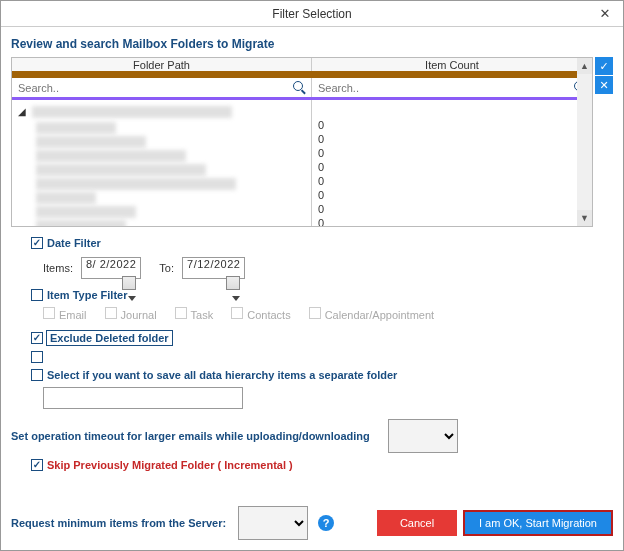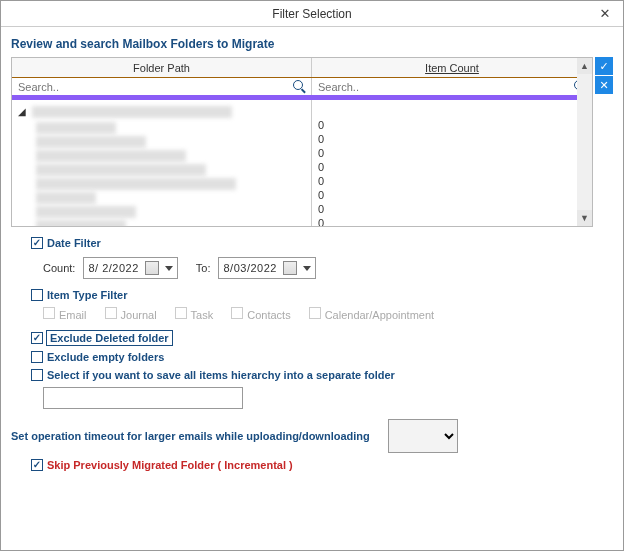--- a/index.html
+++ b/index.html
@@ -58,38 +58,38 @@
     height: 170px;
     display: flex;
     flex-direction: column;
     margin-right: 20px;
     overflow: hidden;
   }
   .grid-header {
     display: flex;
     height: 20px;
     background: #f7f7f7;
-    border-bottom: 1px solid #a16207;
+    border-bottom: 7px solid #a16207;
     justify-content: space-between;
   }
   .col-path { flex: 0 0 300px; }
   .col-count { flex: 1; }
   .grid-header .hcell {
     display: flex;
     align-items: center;
     justify-content: center;
     font-size: 11px;
     color: #333;
     border-right: 1px solid #ccc;
   }
-  .grid-header .hcell:last-child { border-right: none; text-decoration: underline; }
+  .grid-header .hcell:last-child { border-right: none; }
   .grid-search {
     display: flex;
     height: 22px;
-    border-bottom: 5px solid #8b5cf6;
+    border-bottom: 3px solid #8b5cf6;
   }
   .grid-search .scell {
     display: flex;
     align-items: center;
     border-right: 1px solid #ccc;
     padding: 0 4px;
   }
   .grid-search .scell:last-child { border-right: none; }
   .grid-search input {
     flex: 1;
@@ -215,24 +215,25 @@
   .checkbox.disabled { border-color: #bbb; }
   .chk-label { color: #1a4d80; font-weight: bold; font-size: 11px; }
   .chk-label.hl { outline: 1px solid #1a4d80; padding: 1px 3px;}
   .chk-label.red { color: #c62828; }
   .date-row { display: flex; align-items: center; margin: 8px 0 10px 32px; gap: 8px; }
   .field-label { font-size: 11px; color: #333; }
   .datefield {
     border: 1px solid #999;
     height: 22px;
     display: flex;
-    align-items: center;
+    align-items: flex-end;
     padding: 0 4px;
     gap: 6px;
     background: #fff;
+    flex-direction: column;
   }
   .datefield .val { font-size: 11px; letter-spacing: 0.5px;}
   .cal-icon {
     width: 14px; height: 14px;
     border: 1px solid #888;
     background: linear-gradient(#eee,#ddd);
     position: relative;
     flex-shrink: 0;
   }
   .dd-arrow {
@@ -384,29 +385,29 @@
         <div class="side-btn">✓</div>
         <div class="side-btn">✕</div>
       </div>
     </div>
 
     <div class="row" style="margin-top:10px;">
       <span class="checkbox checked"></span>
       <span class="chk-label">Date Filter</span>
     </div>
     <div class="date-row">
-      <span class="field-label">Count:</span>
+      <span class="field-label">Items:</span>
       <div class="datefield">
         <span class="val">8/ 2/2022</span>
         <span class="cal-icon"></span>
         <span class="dd-arrow"></span>
       </div>
       <span class="field-label" style="margin-left:10px;">To:</span>
       <div class="datefield">
-        <span class="val">8/03/2022</span>
+        <span class="val">7/12/2022</span>
         <span class="cal-icon"></span>
         <span class="dd-arrow"></span>
       </div>
     </div>
 
     <div class="row">
       <span class="checkbox"></span>
       <span class="chk-label">Item Type Filter</span>
     </div>
     <div class="type-row">
@@ -416,36 +417,45 @@
       <span><span class="checkbox disabled"></span><span>Contacts</span></span>
       <span><span class="checkbox disabled"></span><span>Calendar/Appointment</span></span>
     </div>
 
     <div class="row">
       <span class="checkbox checked"></span>
       <span class="chk-label hl">Exclude Deleted folder</span>
     </div>
     <div class="row">
       <span class="checkbox"></span>
-      <span class="chk-label">Exclude empty folders</span>
     </div>
     <div class="row">
       <span class="checkbox"></span>
-      <span class="chk-label">Select if you want to save all items hierarchy into a separate folder</span>
+      <span class="chk-label">Select if you want to save all data hierarchy items a separate folder</span>
     </div>
     <div class="indent-input">
       <input type="text" style="">
     </div>
 
     <div class="timeout-row">
       <span class="lbl">Set operation timeout for larger emails while uploading/downloading</span>
       <select class="combo">
         <option>20 Min</option>
       </select>
     </div>
 
     <div class="row">
       <span class="checkbox checked"></span>
       <span class="chk-label red">Skip Previously Migrated Folder ( Incremental )</span>
     </div>
 
+    <div class="footer-row">
+      <span class="lbl">Request minimum items from the Server:</span>
+      <select class="combo">
+        <option>100</option>
+      </select>
+      <span class="help-icon">?</span>
+      <span class="spacer"></span>
+      <div class="btn btn-cancel">Cancel</div>
+      <div class="btn btn-primary">I am OK, Start Migration</div>
+    </div>
   </div>
 </div>
 
 </body></html>

